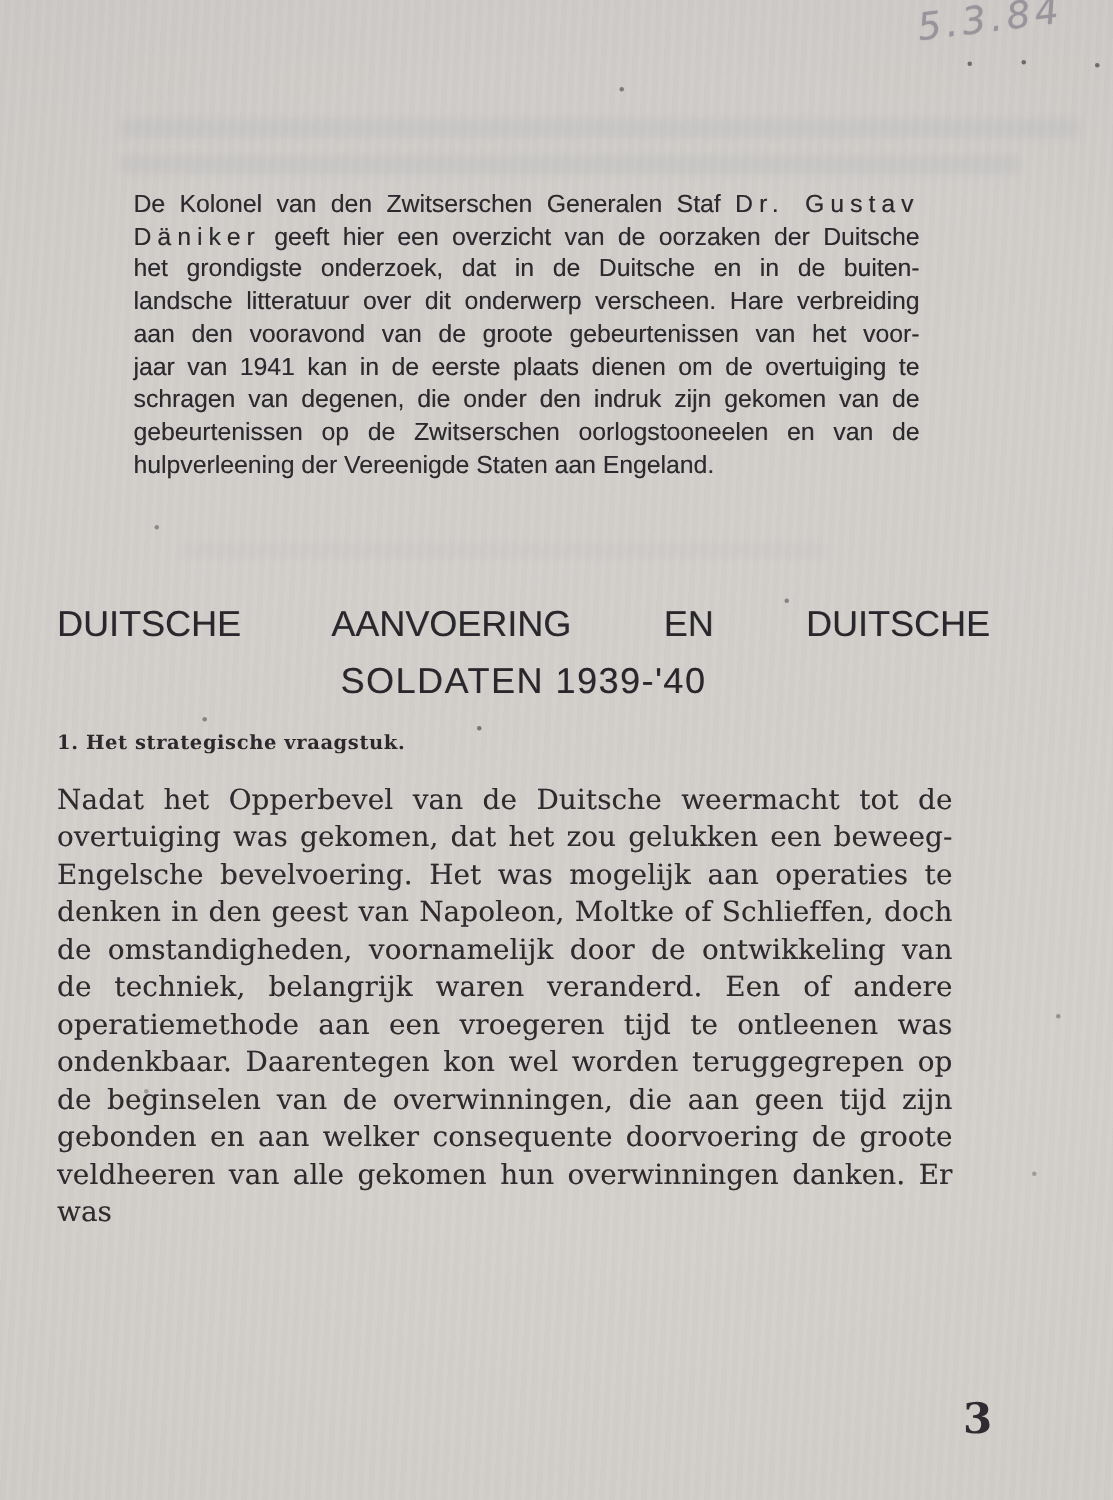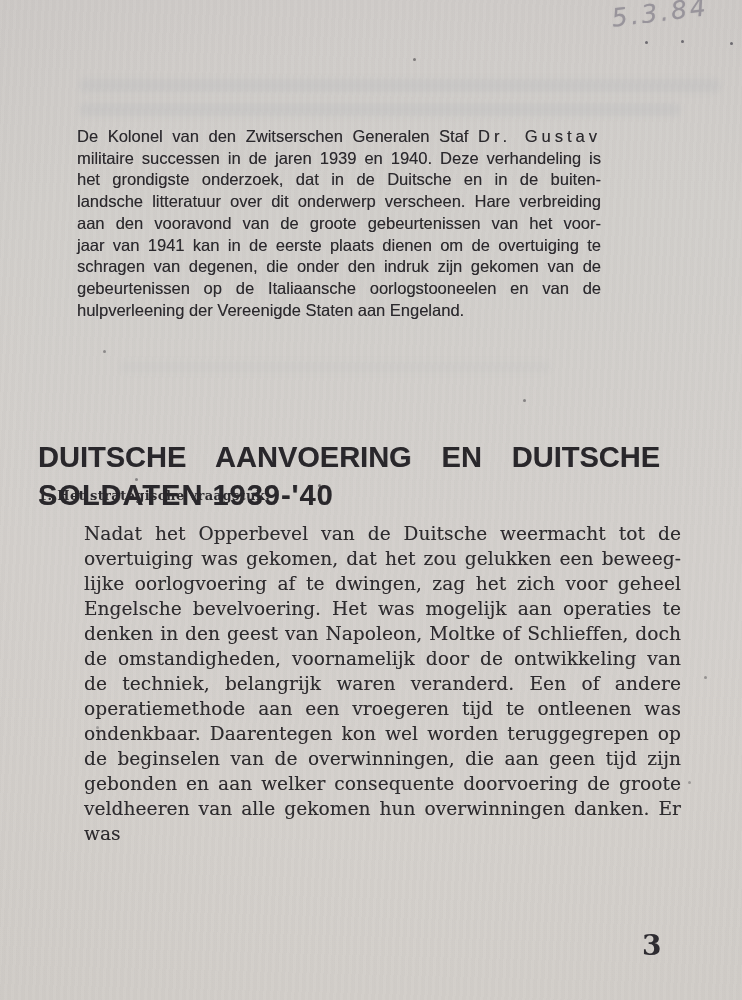--- a/index.html
+++ b/index.html
@@ -13,47 +13,46 @@
     color:#2c2a2d;
   }
   .abs{position:absolute;}
   
   .t-line{text-align:justify;text-align-last:justify;white-space:normal;}
   .t-line.left{text-align:center;text-align-last:left;}
   .seg-spaced{letter-spacing:4px;}
   .seg-bold{font-weight:bold;}
   
   .intro{
-    left:77px;top:126px;width:524px;
+    left:89px;top:126px;width:524px;
     font-family:"Liberation Sans",sans-serif;
     font-size:16.5px;line-height:21.7px;
     color:#2b292d;text-shadow:0.2px 0.2px 0.3px rgba(43,41,45,0.45);
   }
   
   .heading{
     left:38px;top:398px;width:622px;
-    font-family:"Liberation Sans",sans-serif;font-weight:bold;
-    font-size:29px;line-height:38px;color:#29272b;
+    font-family:"Liberation Sans",sans-serif;font-weight:normal;
+    font-size:24px;line-height:38px;color:#29272b;
     text-shadow:0.3px 0.3px 0.4px rgba(41,39,43,0.4);
-    margin-top:40px;
   }
   .heading .h-line1{text-align:justify;text-align-last:justify;}
-  .heading .h-line2{text-align:left;letter-spacing:1px;}
+  .heading .h-line2{text-align:center;letter-spacing:1px;}
   
   .section-title{
     left:38px;top:488px;
     font-family:"DejaVu Serif",serif;font-weight:bold;
     font-size:13px;letter-spacing:0.4px;color:#2b292c;
   }
   
   .body-text{
     left:38px;top:521px;width:597px;
     font-family:"DejaVu Serif",serif;
     font-size:18.5px;line-height:25px;letter-spacing:0.1px;
-    color:#2d2b2e;text-shadow:0.2px 0.2px 0.3px rgba(45,43,46,0.35);margin-left:46px;
+    color:#2d2b2e;text-shadow:0.2px 0.2px 0.3px rgba(45,43,46,0.35);
   }
   
   .note{
     left:610px;top:4px;
     font-family:"DejaVu Sans",sans-serif;font-style:italic;
     font-size:25px;letter-spacing:3px;color:#98949b;
     transform:rotate(-7deg);transform-origin:left top;
     text-shadow:0 0 1px rgba(152,148,155,0.6);
   }
   
@@ -92,41 +91,40 @@
   <div class="abs speck" style="left:103px;top:350px;opacity:0.45;"></div>
   <div class="abs speck" style="left:523px;top:399px;opacity:0.5;"></div>
   <div class="abs speck" style="left:135px;top:478px;opacity:0.5;"></div>
   <div class="abs speck" style="left:318px;top:484px;opacity:0.6;"></div>
   <div class="abs speck" style="left:704px;top:676px;opacity:0.4;"></div>
   <div class="abs speck" style="left:688px;top:781px;opacity:0.35;"></div>
   <div class="abs speck" style="left:96px;top:726px;opacity:0.35;"></div>
 
   <div class="abs intro">
       <div class="t-line"><span>De Kolonel van den Zwitserschen Generalen Staf </span><span class="seg-spaced">Dr. Gustav</span></div>
-      <div class="t-line"><span>militaire successen in de jaren 1939 en 1940. Deze verhandeling is</span></div>
+      <div class="t-line"><span class="seg-spaced">Däniker</span><span> geeft hier een overzicht van de oorzaken der Duitsche</span></div>
       <div class="t-line"><span>het grondigste onderzoek, dat in de Duitsche en in de buiten-</span></div>
       <div class="t-line"><span>landsche litteratuur over dit onderwerp verscheen. Hare verbreiding</span></div>
       <div class="t-line"><span>aan den vooravond van de groote gebeurtenissen van het voor-</span></div>
       <div class="t-line"><span>jaar van 1941 kan in de eerste plaats dienen om de overtuiging te</span></div>
       <div class="t-line"><span>schragen van degenen, die onder den indruk zijn gekomen van de</span></div>
-      <div class="t-line"><span>gebeurtenissen op de Italiaansche oorlogstooneelen en van de</span></div>
+      <div class="t-line"><span>gebeurtenissen op de Zwitserschen oorlogstooneelen en van de</span></div>
       <div class="t-line left"><span>hulpverleening der Vereenigde Staten aan Engeland.</span></div>
     </div>
 
   <div class="abs heading">
     <div class="h-line1 t-line">DUITSCHE AANVOERING EN DUITSCHE</div>
     <div class="h-line2">SOLDATEN 1939-'40</div>
   </div>
 
   <div class="abs section-title">1. Het strategische vraagstuk.</div>
 
   <div class="abs body-text">
       <div class="t-line"><span>Nadat het Opperbevel van de Duitsche weermacht tot de</span></div>
       <div class="t-line"><span>overtuiging was gekomen, dat het zou gelukken een beweeg-</span></div>
-      <div class="t-line"><span>lijke oorlogvoering af te dwingen, zag het zich voor geheel</span></div>
       <div class="t-line"><span>Engelsche bevelvoering. Het was mogelijk aan operaties te</span></div>
       <div class="t-line"><span>denken in den geest van Napoleon, Moltke of Schlieffen, doch</span></div>
       <div class="t-line"><span>de omstandigheden, voornamelijk door de ontwikkeling van</span></div>
       <div class="t-line"><span>de techniek, belangrijk waren veranderd. Een of andere</span></div>
       <div class="t-line"><span>operatiemethode aan een vroegeren tijd te ontleenen was</span></div>
       <div class="t-line"><span>ondenkbaar. Daarentegen kon wel worden teruggegrepen op</span></div>
       <div class="t-line"><span>de beginselen van de overwinningen, die aan geen tijd zijn</span></div>
       <div class="t-line"><span>gebonden en aan welker consequente doorvoering de groote</span></div>
       <div class="t-line"><span>veldheeren van alle gekomen hun overwinningen danken. Er was</span></div>
     </div>

